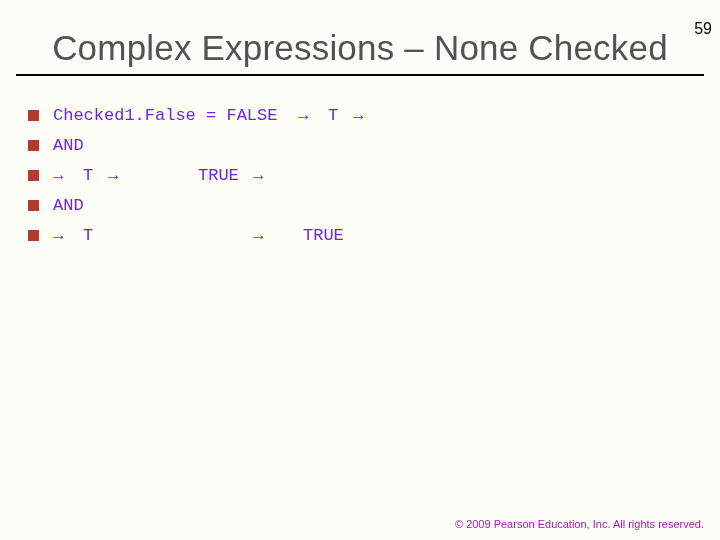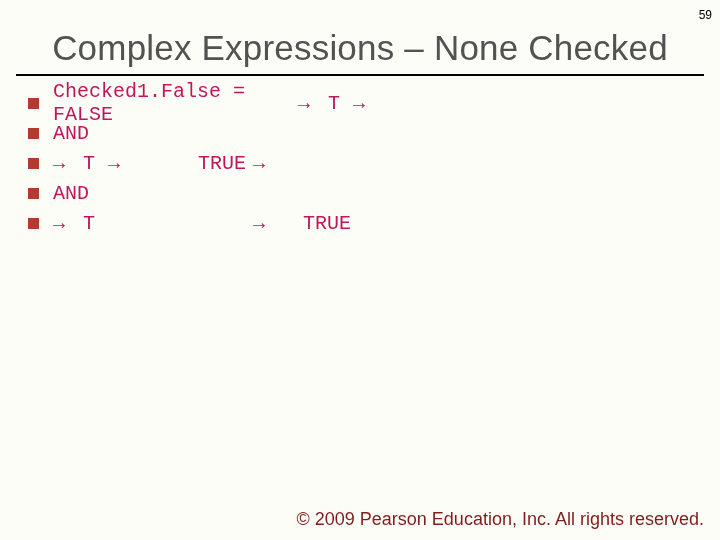--- a/index.html
+++ b/index.html
@@ -7,44 +7,44 @@
     padding: 0;
     width: 720px;
     height: 540px;
     background: #fdfdf7;
     font-family: Arial, Helvetica, sans-serif;
     position: relative;
     overflow: hidden;
   }
   .page-number {
     position: absolute;
-    top: 8px;
+    top: 20px;
     right: 8px;
-    font-size: 12px;
+    font-size: 16px;
     color: #000;
   }
   .title {
     text-align: center;
     font-size: 35px;
     color: #525252;
     font-weight: 400;
     margin-top: 28px;
     letter-spacing: 0.2px;
   }
   .rule {
     border: none;
     border-top: 2px solid #000;
     margin: 6px 16px 0 16px;
   }
   .content {
-    margin-top: 12px;
+    margin-top: 24px;
     margin-left: 28px;
     font-family: "Courier New", Courier, monospace;
-    font-size: 20px;
-    color: #be185d;
+    font-size: 17px;
+    color: #6d28d9;
   }
   .row {
     display: flex;
     align-items: center;
     height: 30px;
   }
   .bullet {
     width: 11px;
     height: 11px;
     background: #b43a2f;
@@ -55,23 +55,23 @@
   .col-arrow { width: 30px; }
   .col-t { width: 25px; }
   .col-arrow2 { width: 90px; }
   .col-true { width: 55px; }
   .col-arrow3 { width: 50px; }
   .col-final { }
   .footer {
     position: absolute;
     bottom: 10px;
     right: 16px;
-    font-size: 18px;
+    font-size: 11px;
     font-family: Arial, Helvetica, sans-serif;
-    color: #7f1d1d;
+    color: #a21caf;
   }
 </style>
 </head>
 <body>
 
 <div class="page-number">59</div>
 
 <div class="title">Complex Expressions – None Checked</div>
 <hr class="rule">
 

